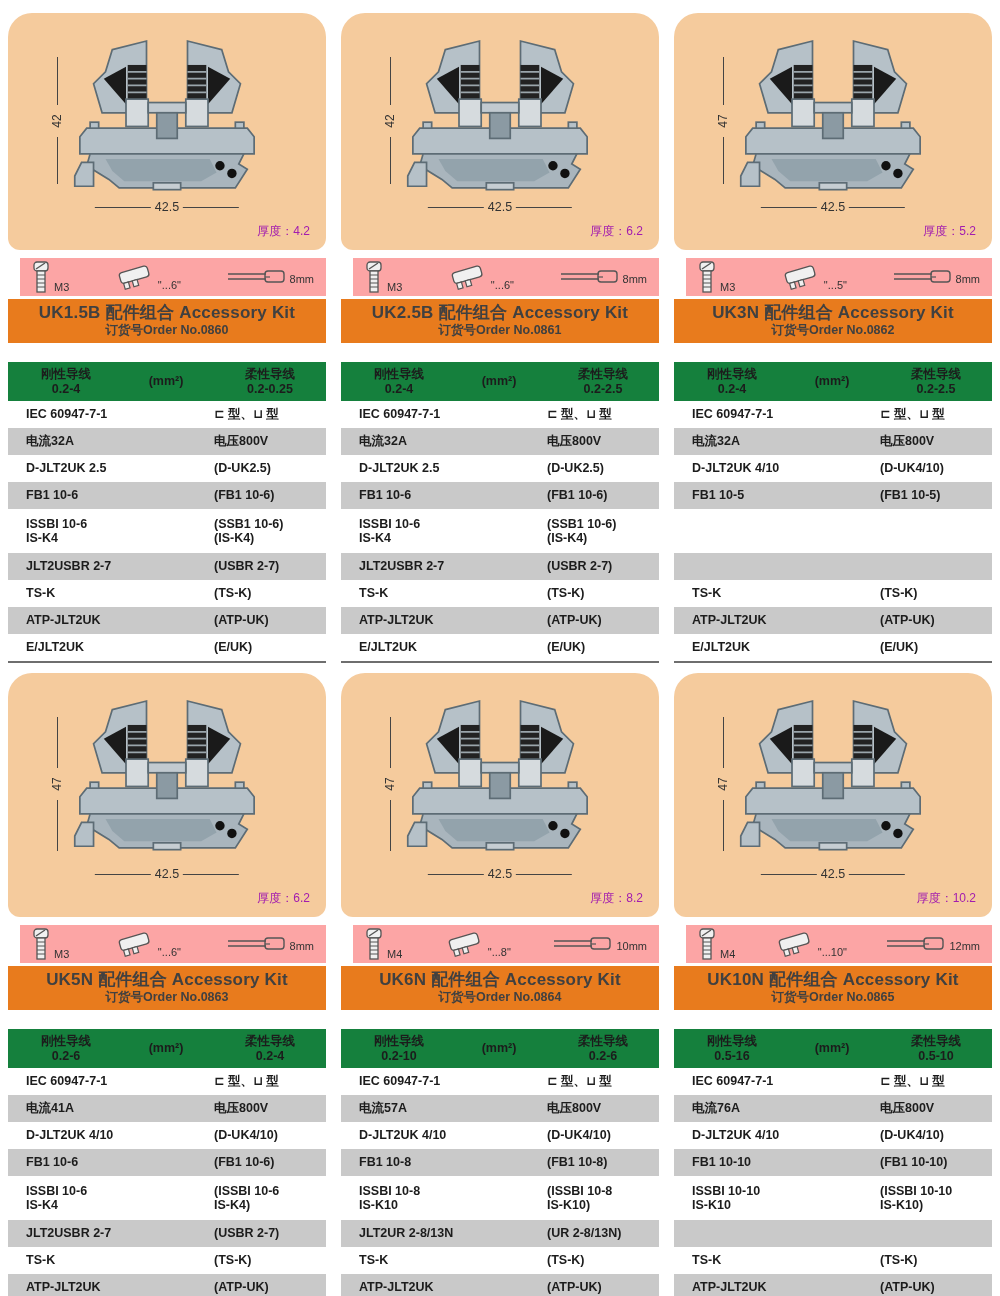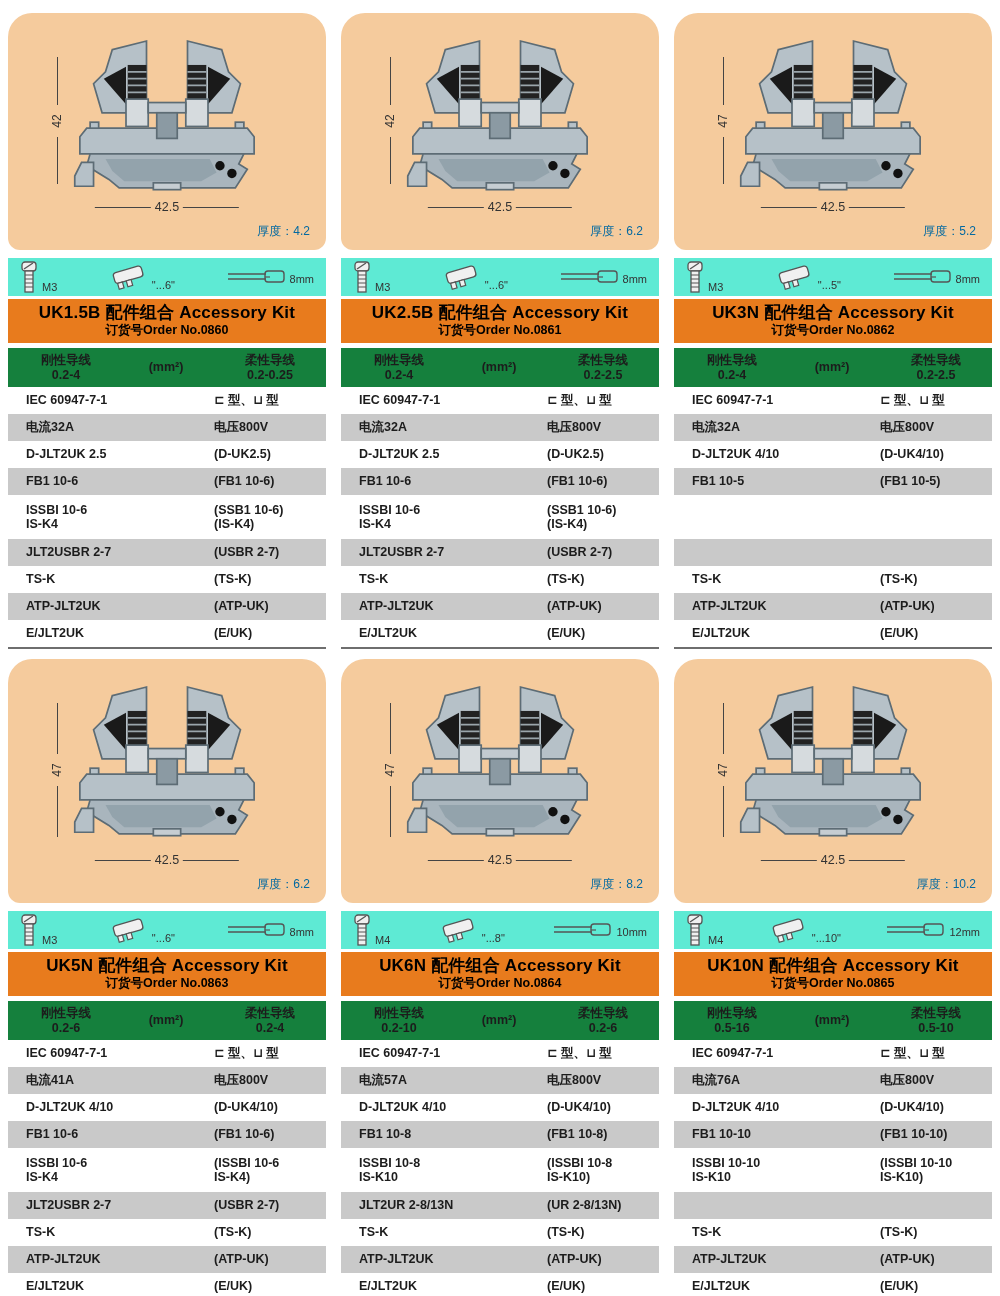--- a/index.html
+++ b/index.html
@@ -24,34 +24,34 @@
     position:absolute;left:42px;top:44px;bottom:66px;width:14px;
     display:flex;flex-direction:column;align-items:center;
   }
   .vdim .seg{width:1px;background:#444;flex:1;}
   .vdim .lbl{transform:rotate(-90deg);font-size:12px;color:#333;padding:9px 0;}
   .hdim{
     position:absolute;bottom:36px;left:50%;transform:translateX(-50%);
     display:flex;align-items:center;gap:4px;font-size:12.5px;color:#333;white-space:nowrap;
   }
   .hdim .seg{width:56px;height:1px;background:#444;}
-  .thickness{position:absolute;right:16px;bottom:10px;font-size:12px;color:#0369a1;}
+  .thickness{position:absolute;right:16px;bottom:10px;font-size:12px;color:#a21caf;}
 
   
   .icon-strip{
-    height:38px;background:#5eead4;display:flex;align-items:center;
-    justify-content:space-between;padding:0 12px;margin-bottom:3px;
+    height:38px;background:#fca5a5;display:flex;align-items:center;
+    justify-content:space-between;padding:0 12px;margin-bottom:3px;margin-left:12px;
   }
   .icon-item{display:flex;align-items:flex-end;gap:4px;font-size:11px;color:#333;}
   .icon-item svg{display:block;}
 
   
   .hdr{
-    background:#e87b1d;color:#000000;text-align:center;
-    padding:4px 2px 5px 2px;margin-bottom:5px;
+    background:#e87b1d;color:#404040;text-align:center;
+    padding:4px 2px 5px 2px;margin-bottom:19px;
   }
   .hdr .title{font-size:17px;font-weight:bold;line-height:20px;letter-spacing:.2px;}
   .hdr .order{font-size:12.5px;font-weight:bold;line-height:15px;}
 
   
   .spec-table{font-size:12.5px;font-weight:bold;border-bottom:2px solid #6e6e6e;}
   .card:nth-child(n+4) .spec-table{border-bottom:none;}
   .card:nth-child(n+4) .spec-table::after{content:"";display:block;height:6px;background:#c9c9c9;}
   .thead{
     min-height:39px;background:#15803d;display:flex;align-items:center;

